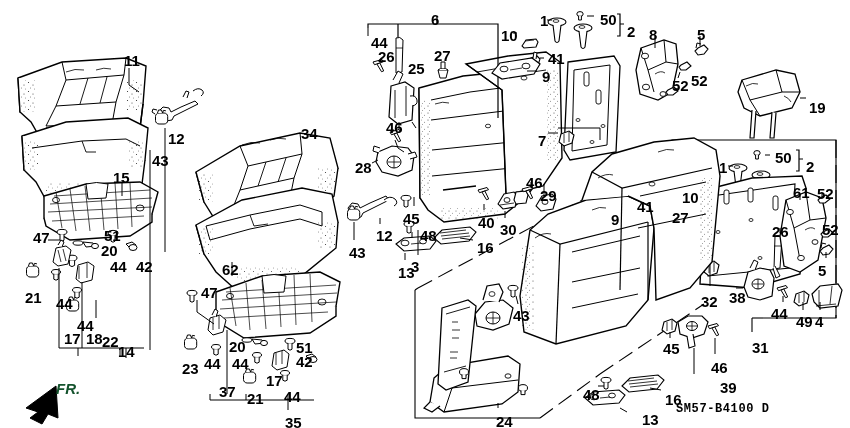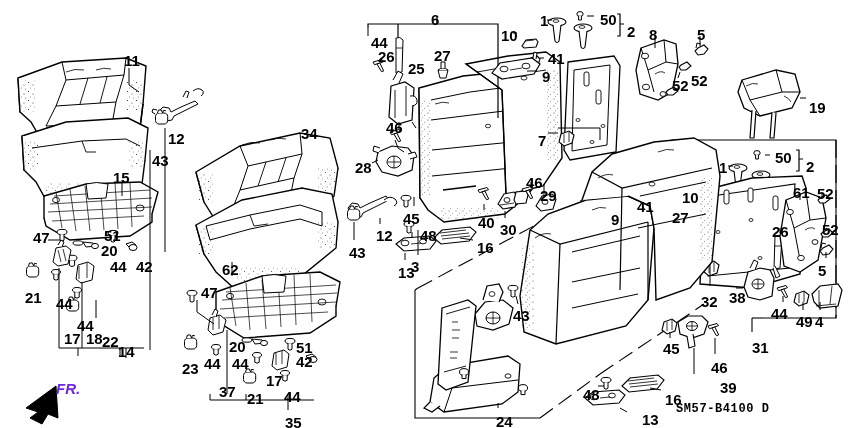--- a/index.html
+++ b/index.html
@@ -30,21 +30,21 @@
     letter-spacing:0.6px;
     color:#000;
     white-space:nowrap;
   }
   .fr{
     position:absolute;
     font-family:"Liberation Sans", sans-serif;
     font-size:15px;
     font-weight:bold;
     font-style:italic;
-    color:#6d28d9;
+    color:#14532d;
   }
 </style>
 </head>
 <body>
 
 <div id="sheet">
 
   <svg id="art" viewBox="0 0 850 428" xmlns="http://www.w3.org/2000/svg">
     <defs>
       <pattern id="speck" width="9" height="9" patternUnits="userSpaceOnUse">

